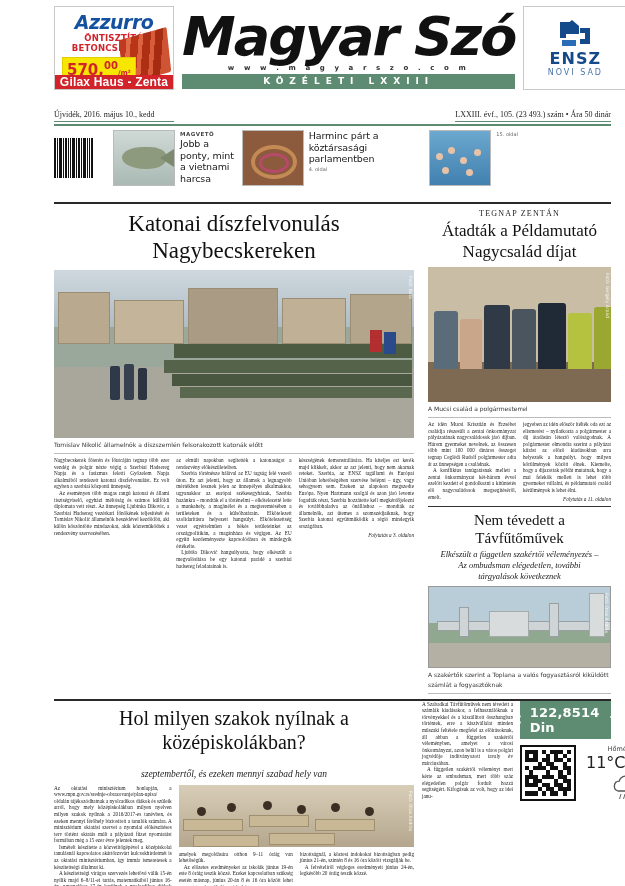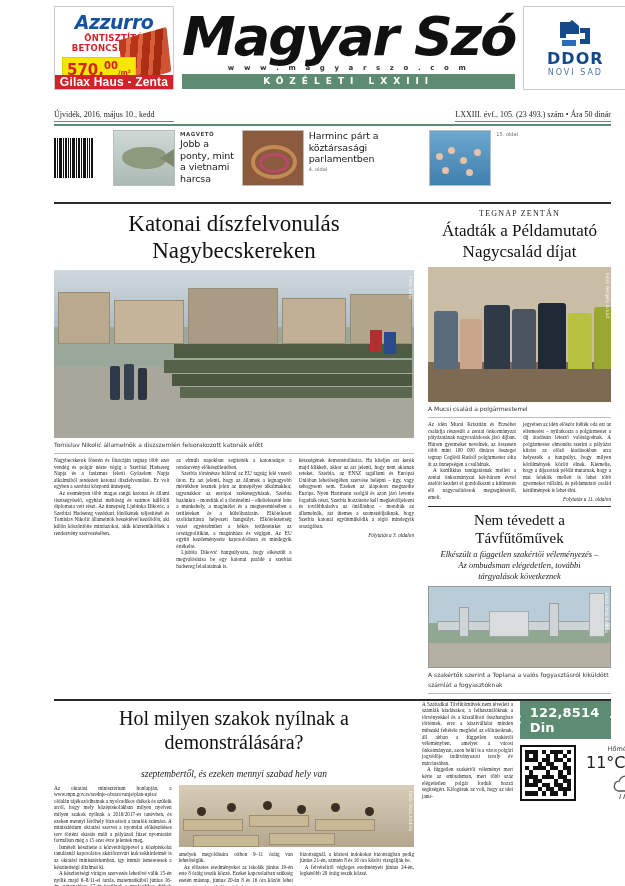--- a/index.html
+++ b/index.html
@@ -282,21 +282,21 @@
       <div class="logo-sub">KÖZÉLETI LXXIII</div>
     </div>
 
     <div class="ddor-box">
       <svg class="ddor-mark" viewBox="0 0 34 30">
         <path d="M2 4 h10 v6 h-4 v10 h-6 z" fill="#154a8a"></path>
         <path d="M14 2 l7 6 v8 h-14 v-8 z" fill="#154a8a"></path>
         <path d="M22 10 h10 v16 h-10 v-5 h5 v-6 h-5 z" fill="#154a8a"></path>
         <path d="M4 22 h14 v6 h-14 z" fill="#2a6cb5"></path>
       </svg>
-      <div class="ddor-name">DDOR</div>
+      <div class="ddor-name">ENSZ</div>
       <div class="ddor-city">NOVI SAD</div>
     </div>
   </div>
 
   <div class="meta-row">
     <div class="meta-date">Újvidék, 2016. május 10., kedd</div>
     <div class="meta-spacer"></div>
     <div class="meta-issue">LXXIII. évf., 105. (23 493.) szám • Ára 50 dinár</div>
   </div>
   <div class="rule-green"></div>
@@ -478,21 +478,21 @@
       </div>
       <div class="caption">A szakértők szerint a Toplana a valós fogyasztásról kiküldött számlát a fogyasztóknak</div>
     </div>
   </div>
 
   <div class="rule-dark2"></div>
 
   <div style="display:flex;padding:0 14px;gap:8px">
 
     <div style="width:360px;flex:0 0 auto">
-      <div class="feature-head">Hol milyen szakok nyílnak a demonstrálására?</div>
+      <div class="feature-head">Hol milyen szakok nyílnak a középiskolákban?</div>
       <div class="feature-sub">
         <br>
         <span>szeptembertől, és ezeken mennyi szabad hely van</span>
       </div>
 
       <div style="display:flex;gap:7px">
         <div style="flex:1 1 0;min-width:0">
           <div class="btext">
             <p class="first">Az oktatási minisztérium honlapján, a www.mpn.gov.rs/srednje-obrazovanje/plan-upisa/ oldalán tájékozódhatnak a nyolcadikos diákok és szüleik arról, hogy mely középiskolákban milyen nyelven milyen szakok nyílnak a 2016/2017-es tanévben, és ezeken mennyi férőhely biztosított a tanulók számára. A minisztérium oktatási szervei a nyomdai előkészítéses terv történt oktatás múlt a pályázati füzet nyomtatást formában még a 15 ezer évre jelentek meg.</p>
             <p>Ismételt készítette a közvetítőgépével a középiskolai tanulásnál kapcsolatos akártörzsvárt kulcsokhirdetmét is az oktatási minisztériumban, így immár ismeretesek a készítettségi általmut ki.</p>

